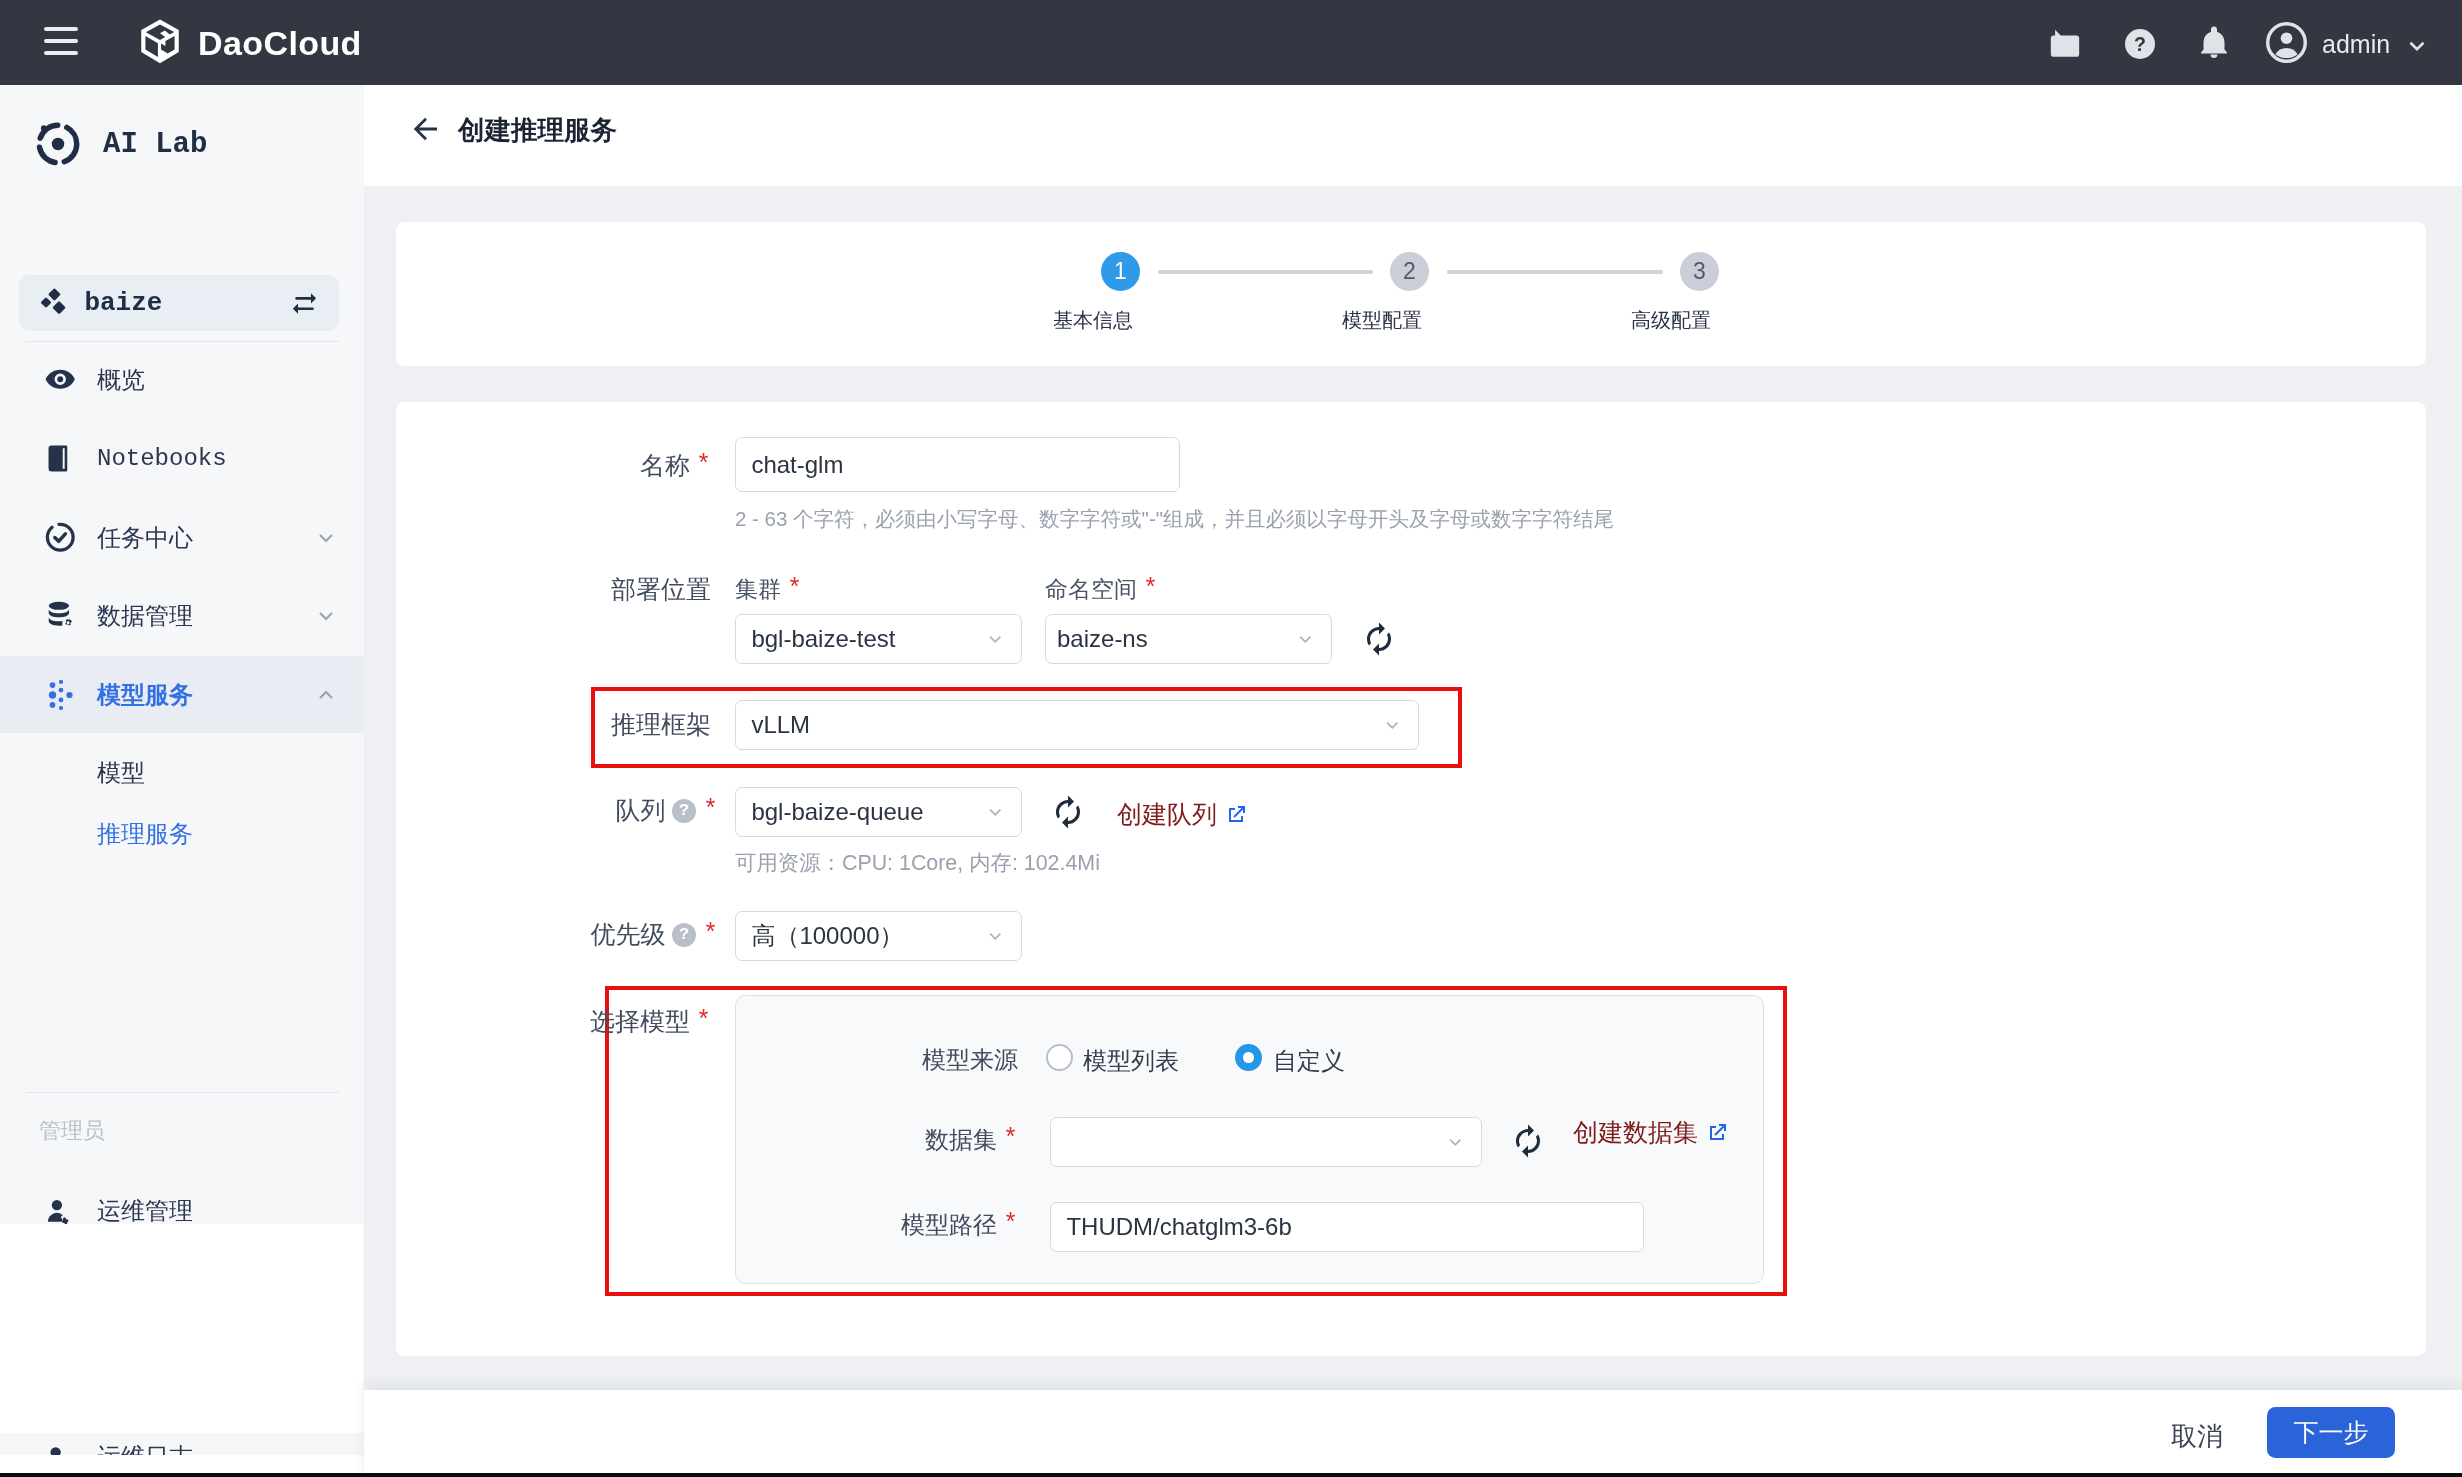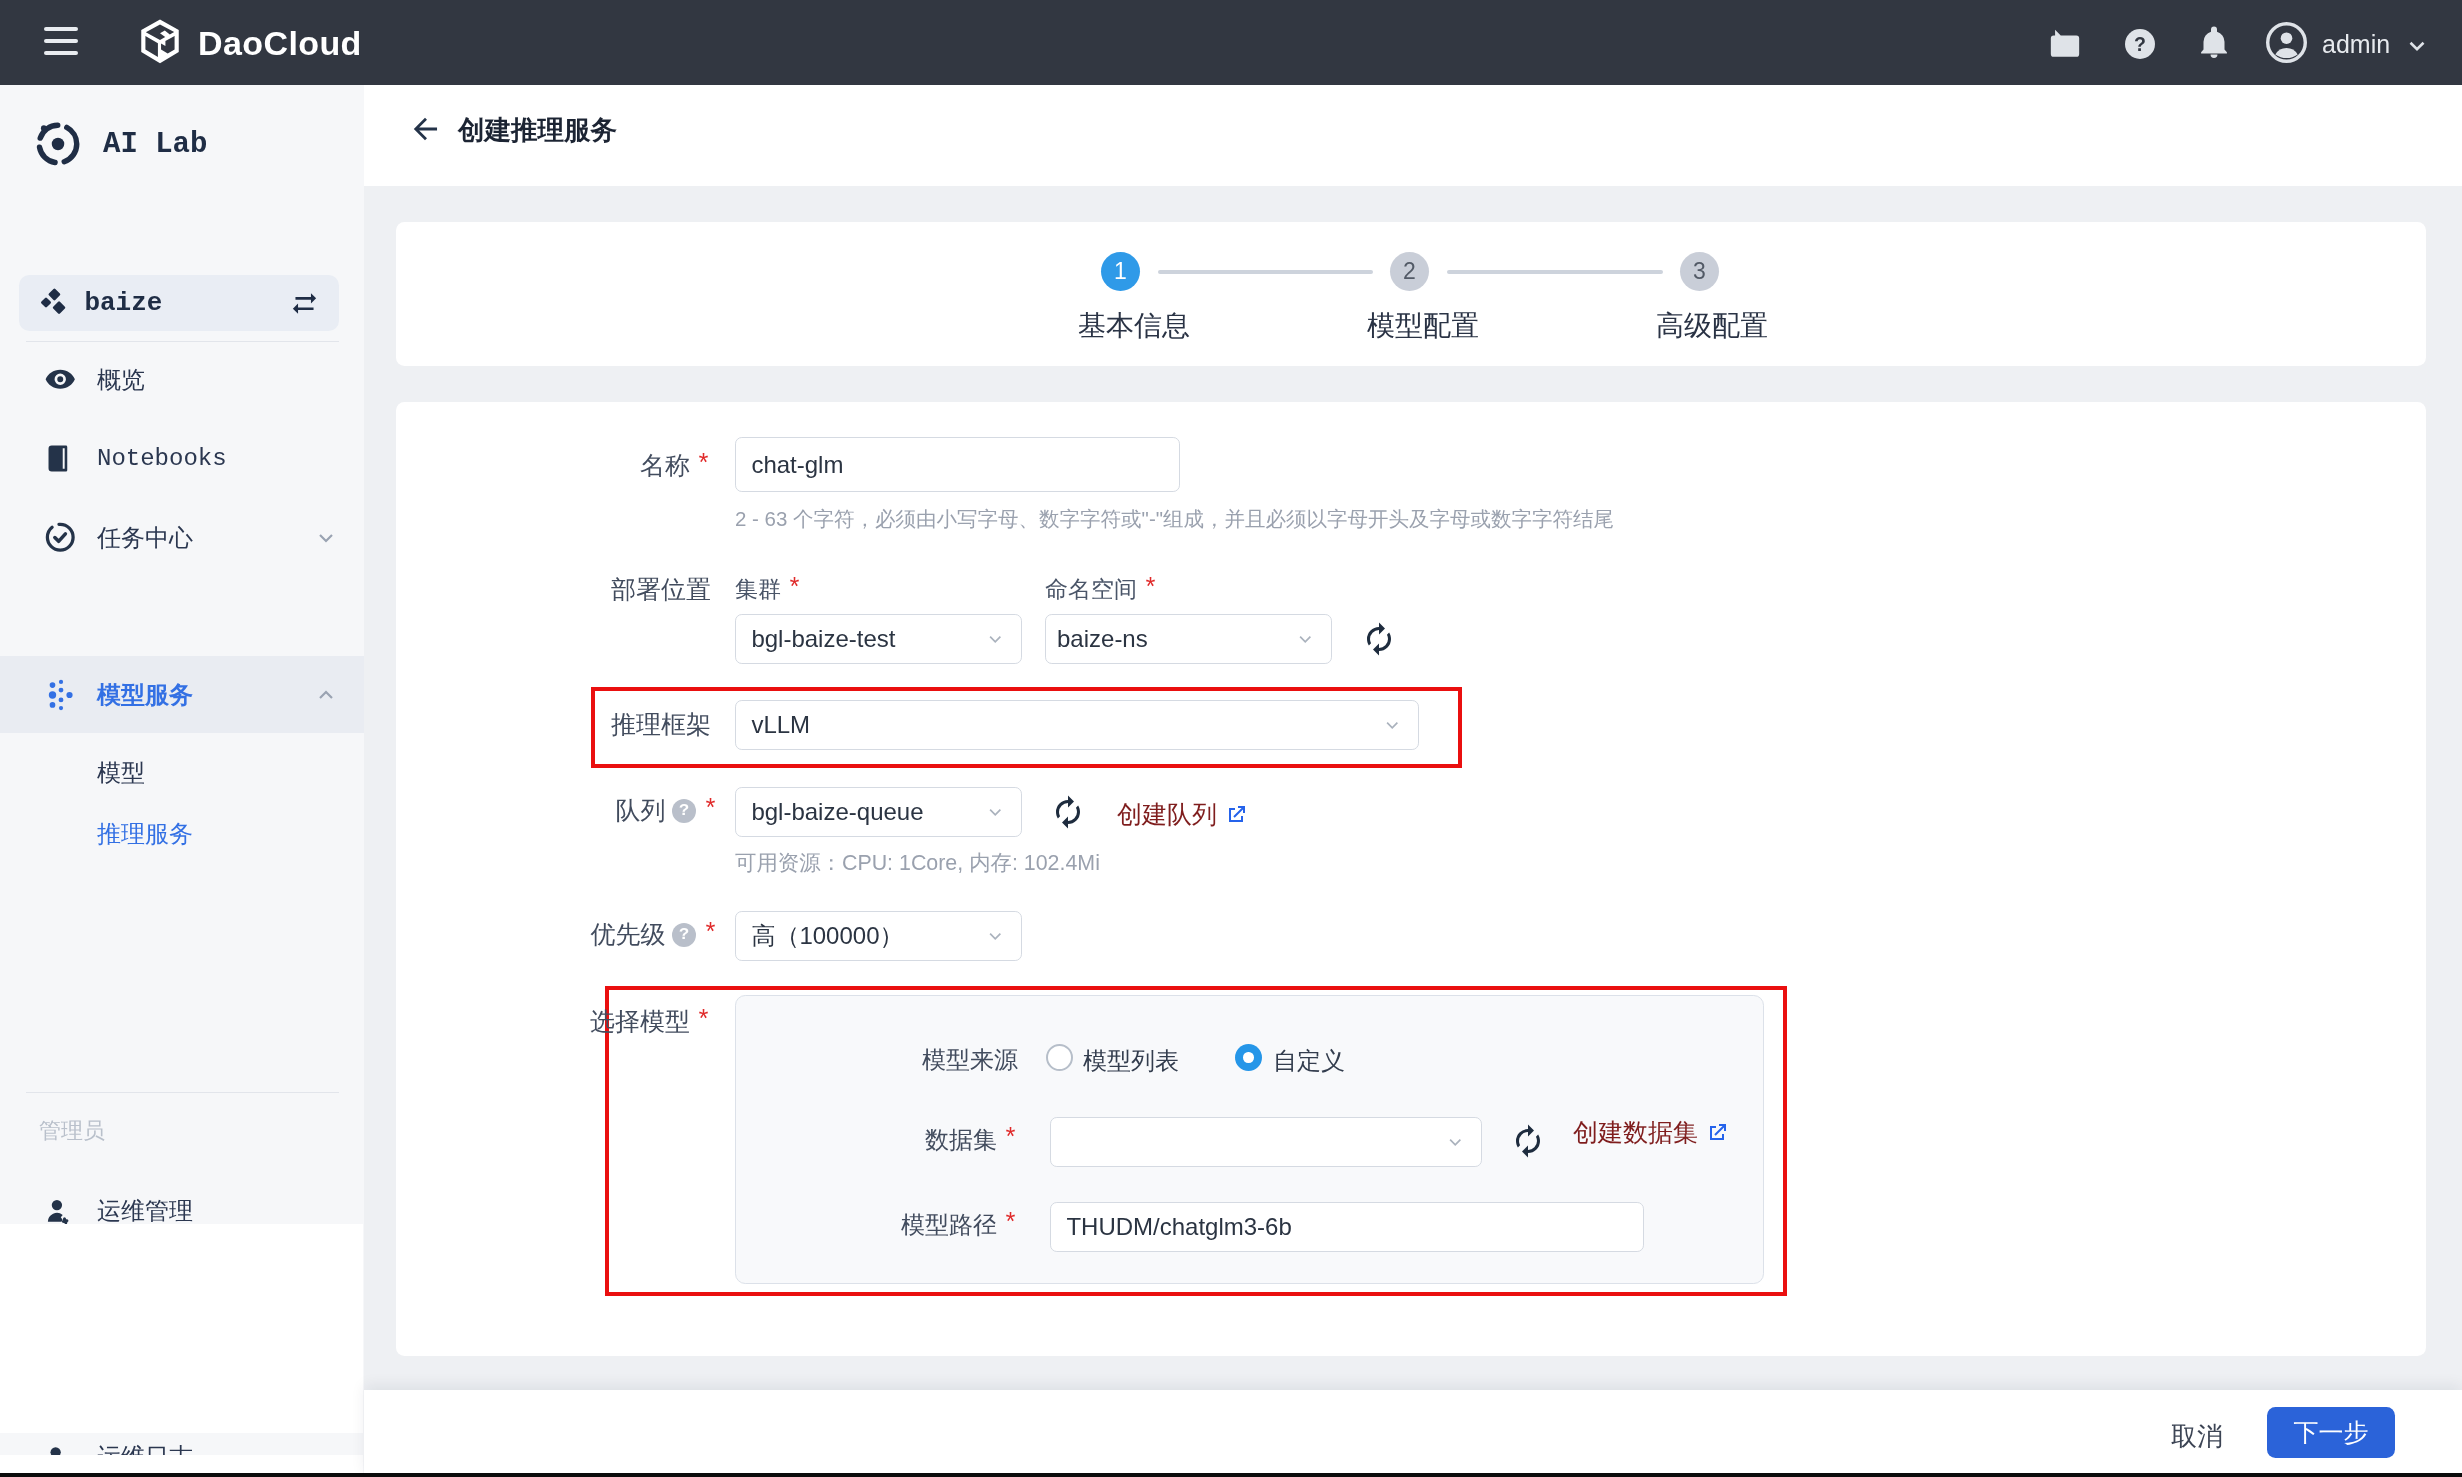--- a/index.html
+++ b/index.html
@@ -33,21 +33,21 @@
   
   .pagehead{left:364px;top:85px;width:2098px;height:101px;background:#ffffff;}
   .pg-title{font-size:26.5px;font-weight:bold;color:#1c2433;}
   .graybg{left:364px;top:186px;width:2098px;height:1204px;background:#eef0f3;}
   .card{background:#ffffff;border-radius:8.5px;}
 
   
   .step-circle{width:39px;height:39px;border-radius:50%;font-size:23px;display:flex;align-items:center;justify-content:center;}
   .step-on{background:#2f9ae8;color:#ffffff;}
   .step-off{background:#c9ced8;color:#525a66;}
-  .step-label{font-size:28px;color:#2a3345;text-align:right;}
+  .step-label{font-size:20px;color:#2a3345;text-align:left;}
   .conn{height:4.3px;background:#cdd3dc;border-radius:2.6px;}
 
   
   .lbl{font-size:25px;color:#424c5e;}
   .lbl-sm{font-size:23px;color:#4a5568;}
   .star{color:#e02a2a;font-size:25px;margin-left:6px;}
   .input,.dd{background:#ffffff;border:1.7px solid #d5dae2;border-radius:6.8px;box-sizing:border-box;
              display:flex;align-items:center;padding:0 15.4px;font-size:24px;color:#2b3442;}
   .dd .caret{margin-left:auto;color:#aab2bd;}
   .hint{font-size:20.5px;color:#9aa1ae;}
@@ -175,20 +175,37 @@
 
     <div class="abs mi flex" style="left:0;top:335px;width:364px;">
       <span style="margin-left:44px;">
         <svg width="31" height="31" viewBox="0 0 24 24" fill="#243349">
           <path d="M6 2h11a1 1 0 0 1 1 1v18a1 1 0 0 1-1 1H6a2.5 2.5 0 0 1-2.5-2.5v-15A2.5 2.5 0 0 1 6 2zm8.5 2v16H16V4h-1.5z"></path>
         </svg>
       </span>
       <span class="mi-label" style="margin-left:22px;">Notebooks</span>
     </div>
 
+    <div class="abs mi flex" style="left:0;top:492px;width:364px;">
+      <span style="margin-left:44px;">
+        <svg width="32.5" height="32.5" viewBox="0 0 24 24" fill="#243349">
+          <ellipse cx="11" cy="5" rx="7.5" ry="3"></ellipse>
+          <path d="M3.5 7.5c0 1.7 3.4 3 7.5 3s7.5-1.3 7.5-3v3c0 1.7-3.4 3-7.5 3s-7.5-1.3-7.5-3v-3z"></path>
+          <path d="M3.5 13.5c0 1.7 3.4 3 7.5 3 1 0 2-.1 2.9-.2a5 5 0 0 0-.4 2.1c0 .4 0 .8.1 1.1-.8.1-1.7.2-2.6.2-4.1 0-7.5-1.3-7.5-3v-3.2z"></path>
+          <path d="M18.5 14.2l.4 1.2 1.3.2.3 1.3-1 .8.2 1.3-1.2.6-1-.9-1.2.4-.6-1.2.8-1-.5-1.2 1.1-.7 1.4.2z"></path>
+          <circle cx="17.8" cy="17.6" r="1.1" fill="#f6f7f9"></circle>
+        </svg>
+      </span>
+      <span class="mi-label" style="margin-left:20.5px;">数据管理</span>
+      <span class="chev" style="margin-left:auto;margin-right:26px;">
+        <svg width="24" height="24" viewBox="0 0 24 24" fill="none" stroke="#9aa3b2" stroke-width="2.2">
+            <path d="M6 9l6 6 6-6"></path>
+          </svg>
+      </span>
+    </div>
 
     <div class="abs mi flex active" style="left:0;top:571px;width:364px;">
       <span style="margin-left:44px;">
         <svg width="34" height="34" viewBox="0 0 24 24" fill="#3370e4">
           <circle cx="6" cy="5" r="2"></circle>
             <circle cx="6" cy="12" r="2.6"></circle>
             <circle cx="6" cy="19" r="2"></circle>
           <circle cx="12" cy="8.5" r="1.7"></circle>
             <circle cx="12" cy="15.5" r="1.7"></circle>
           <circle cx="12" cy="2.8" r="1.5"></circle>

